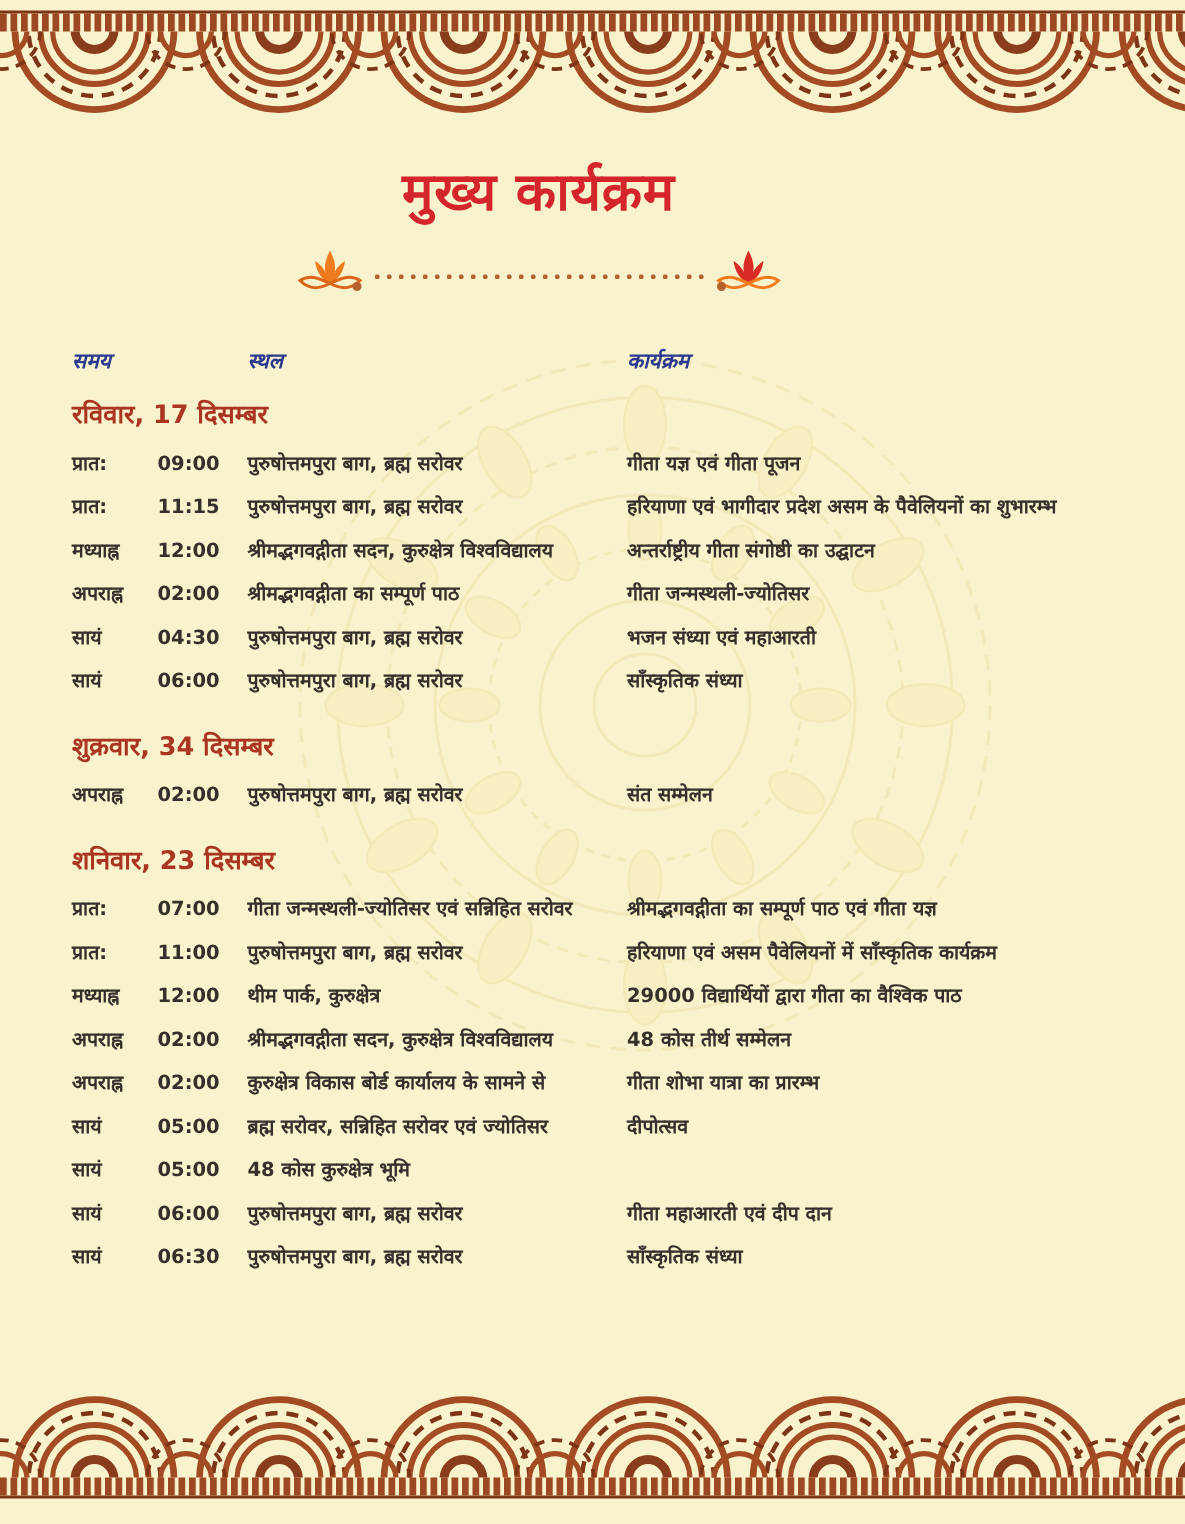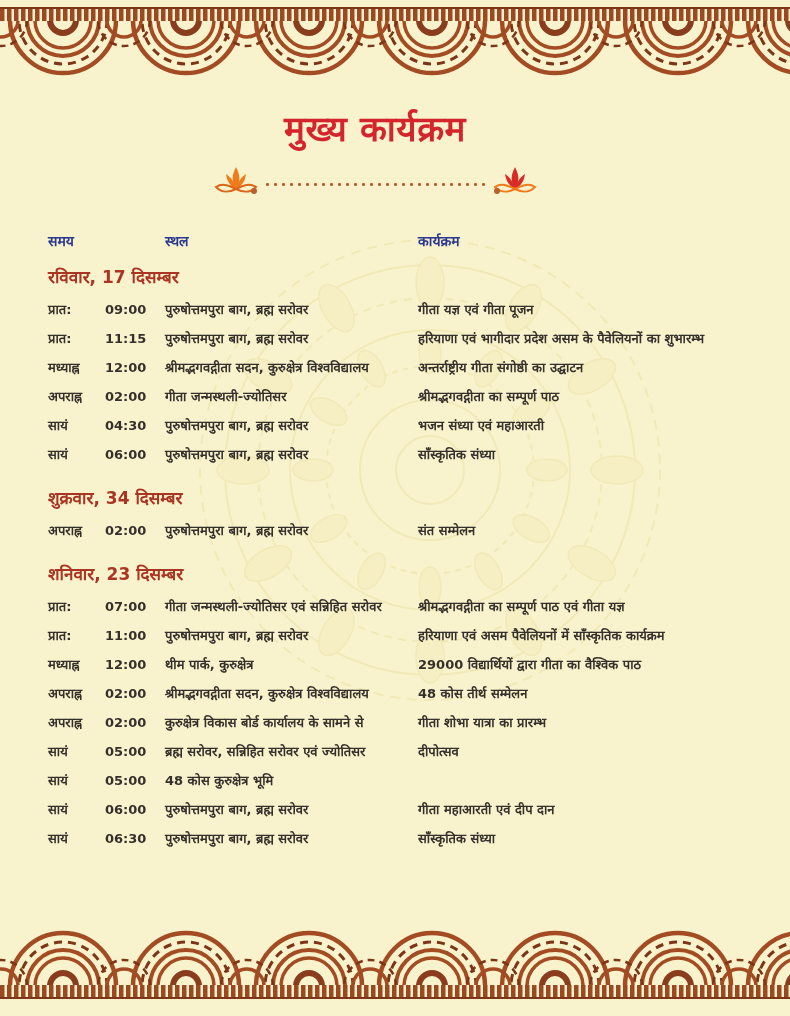--- a/index.html
+++ b/index.html
@@ -8,32 +8,32 @@
     background:#f9f3cd;
     font-family:"DejaVu Sans","Liberation Sans",sans-serif;
   }
   
   .border-band{position:absolute;left:0;width:790px;height:78px;pointer-events:none;}
   .border-top{top:0;}
   .border-bottom{bottom:10px;transform:scaleY(-1);}
   
   .mandala{position:absolute;left:195px;top:235px;width:470px;height:470px;opacity:.55;pointer-events:none;}
   
-  .title-wrap{position:absolute;top:106px;left:16px;width:718px;text-align:center;}
+  .title-wrap{position:absolute;top:106px;left:0;width:718px;text-align:center;}
   .page-title{
     font-size:35px;font-weight:bold;color:#d4252c;letter-spacing:.5px;line-height:46px;margin:0;
   }
   .divider{margin-top:14px;display:flex;align-items:center;justify-content:center;gap:8px;height:36px;}
   .dots{display:flex;gap:5px;align-items:center;}
   .dots i{width:3px;height:3px;background:#b5622e;display:inline-block;border-radius:1px;}
   
   .schedule{position:absolute;top:232px;left:0;width:790px;padding:0 18px 0 48px;box-sizing:border-box;}
   .cols-header{
     display:grid;grid-template-columns:57px 60px 253px 1fr;
-    color:#2b3a8f;font-weight:bold;font-size:14px;line-height:18px;margin-bottom:18px;
+    color:#2b3a8f;font-weight:bold;font-size:14px;line-height:18px;margin-bottom:18px;font-style:italic;
   }
   .date-heading{
     color:#a93522;font-weight:bold;font-size:17px;line-height:18px;margin:0 0 15px 0;
   }
   .section{margin-bottom:26px;}
   .row{
     display:grid;grid-template-columns:57px 60px 253px 1fr;
     font-size:13px;font-weight:bold;color:#35302b;line-height:17px;margin-bottom:12px;
     white-space:nowrap;
   }
@@ -223,22 +223,22 @@
   <div class="row">
     <span>मध्याह्न</span>
     <span>12:00</span>
     <span>श्रीमद्भगवद्गीता सदन, कुरुक्षेत्र विश्वविद्यालय</span>
     <span>अन्तर्राष्ट्रीय गीता संगोष्ठी का उद्घाटन</span>
   </div>
 
   <div class="row">
     <span>अपराह्न</span>
     <span>02:00</span>
+    <span>श्रीमद्भगवद्गीता का सम्पूर्ण पाठ</span>
     <span>गीता जन्मस्थली-ज्योतिसर</span>
-    <span>श्रीमद्भगवद्गीता का सम्पूर्ण पाठ</span>
   </div>
 
   <div class="row">
     <span>सायं</span>
     <span>04:30</span>
     <span>पुरुषोत्तमपुरा बाग, ब्रह्म सरोवर</span>
     <span>भजन संध्या एवं महाआरती</span>
   </div>
 
   <div class="row">

